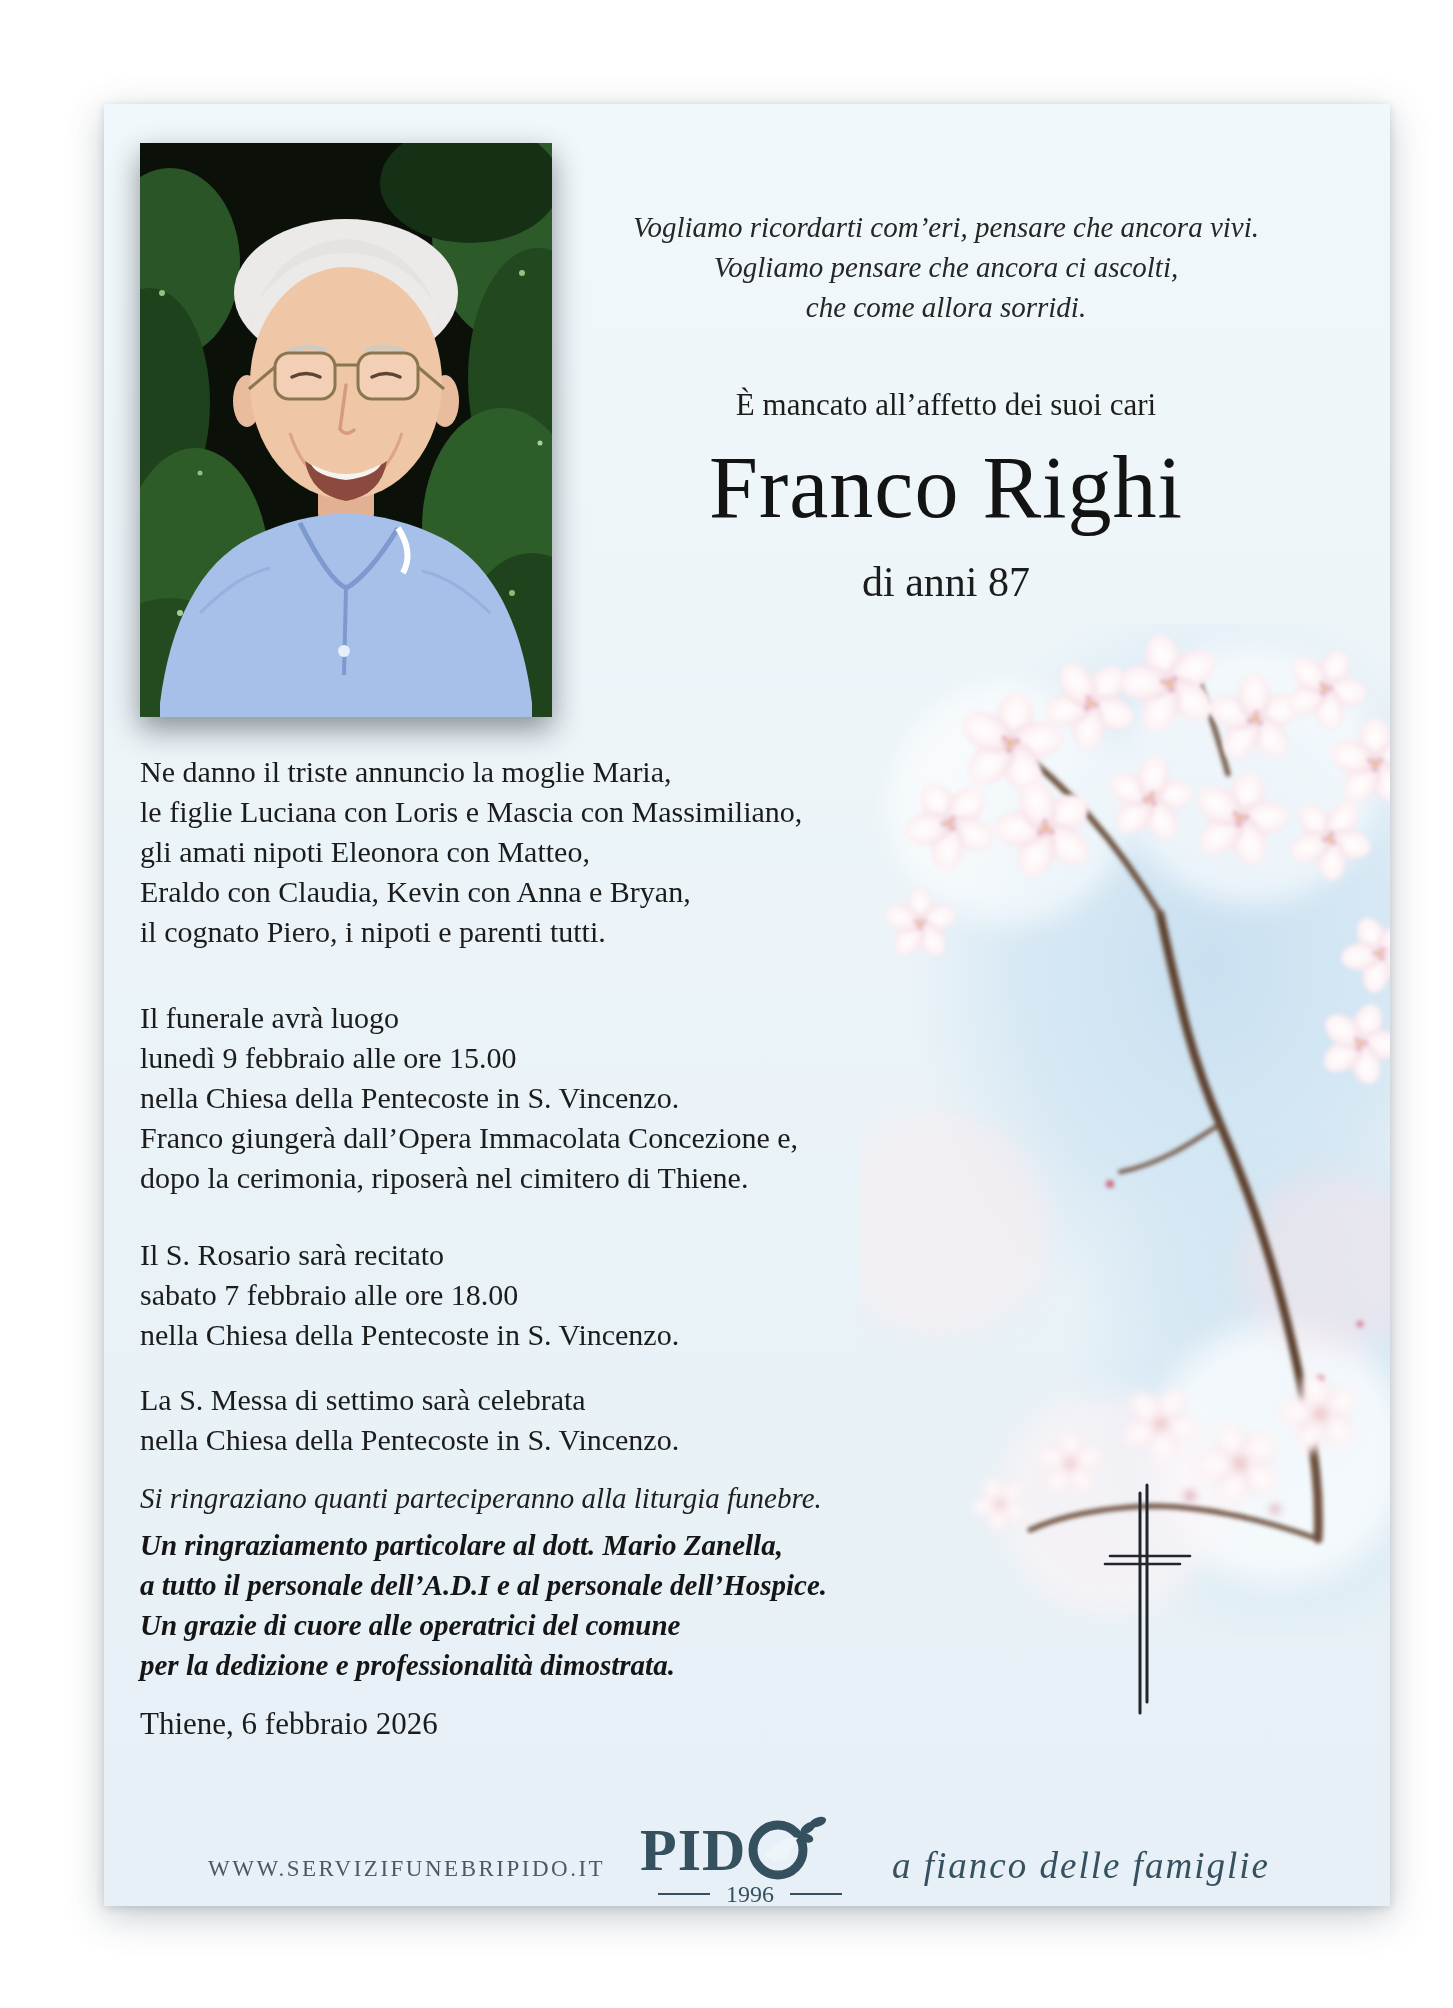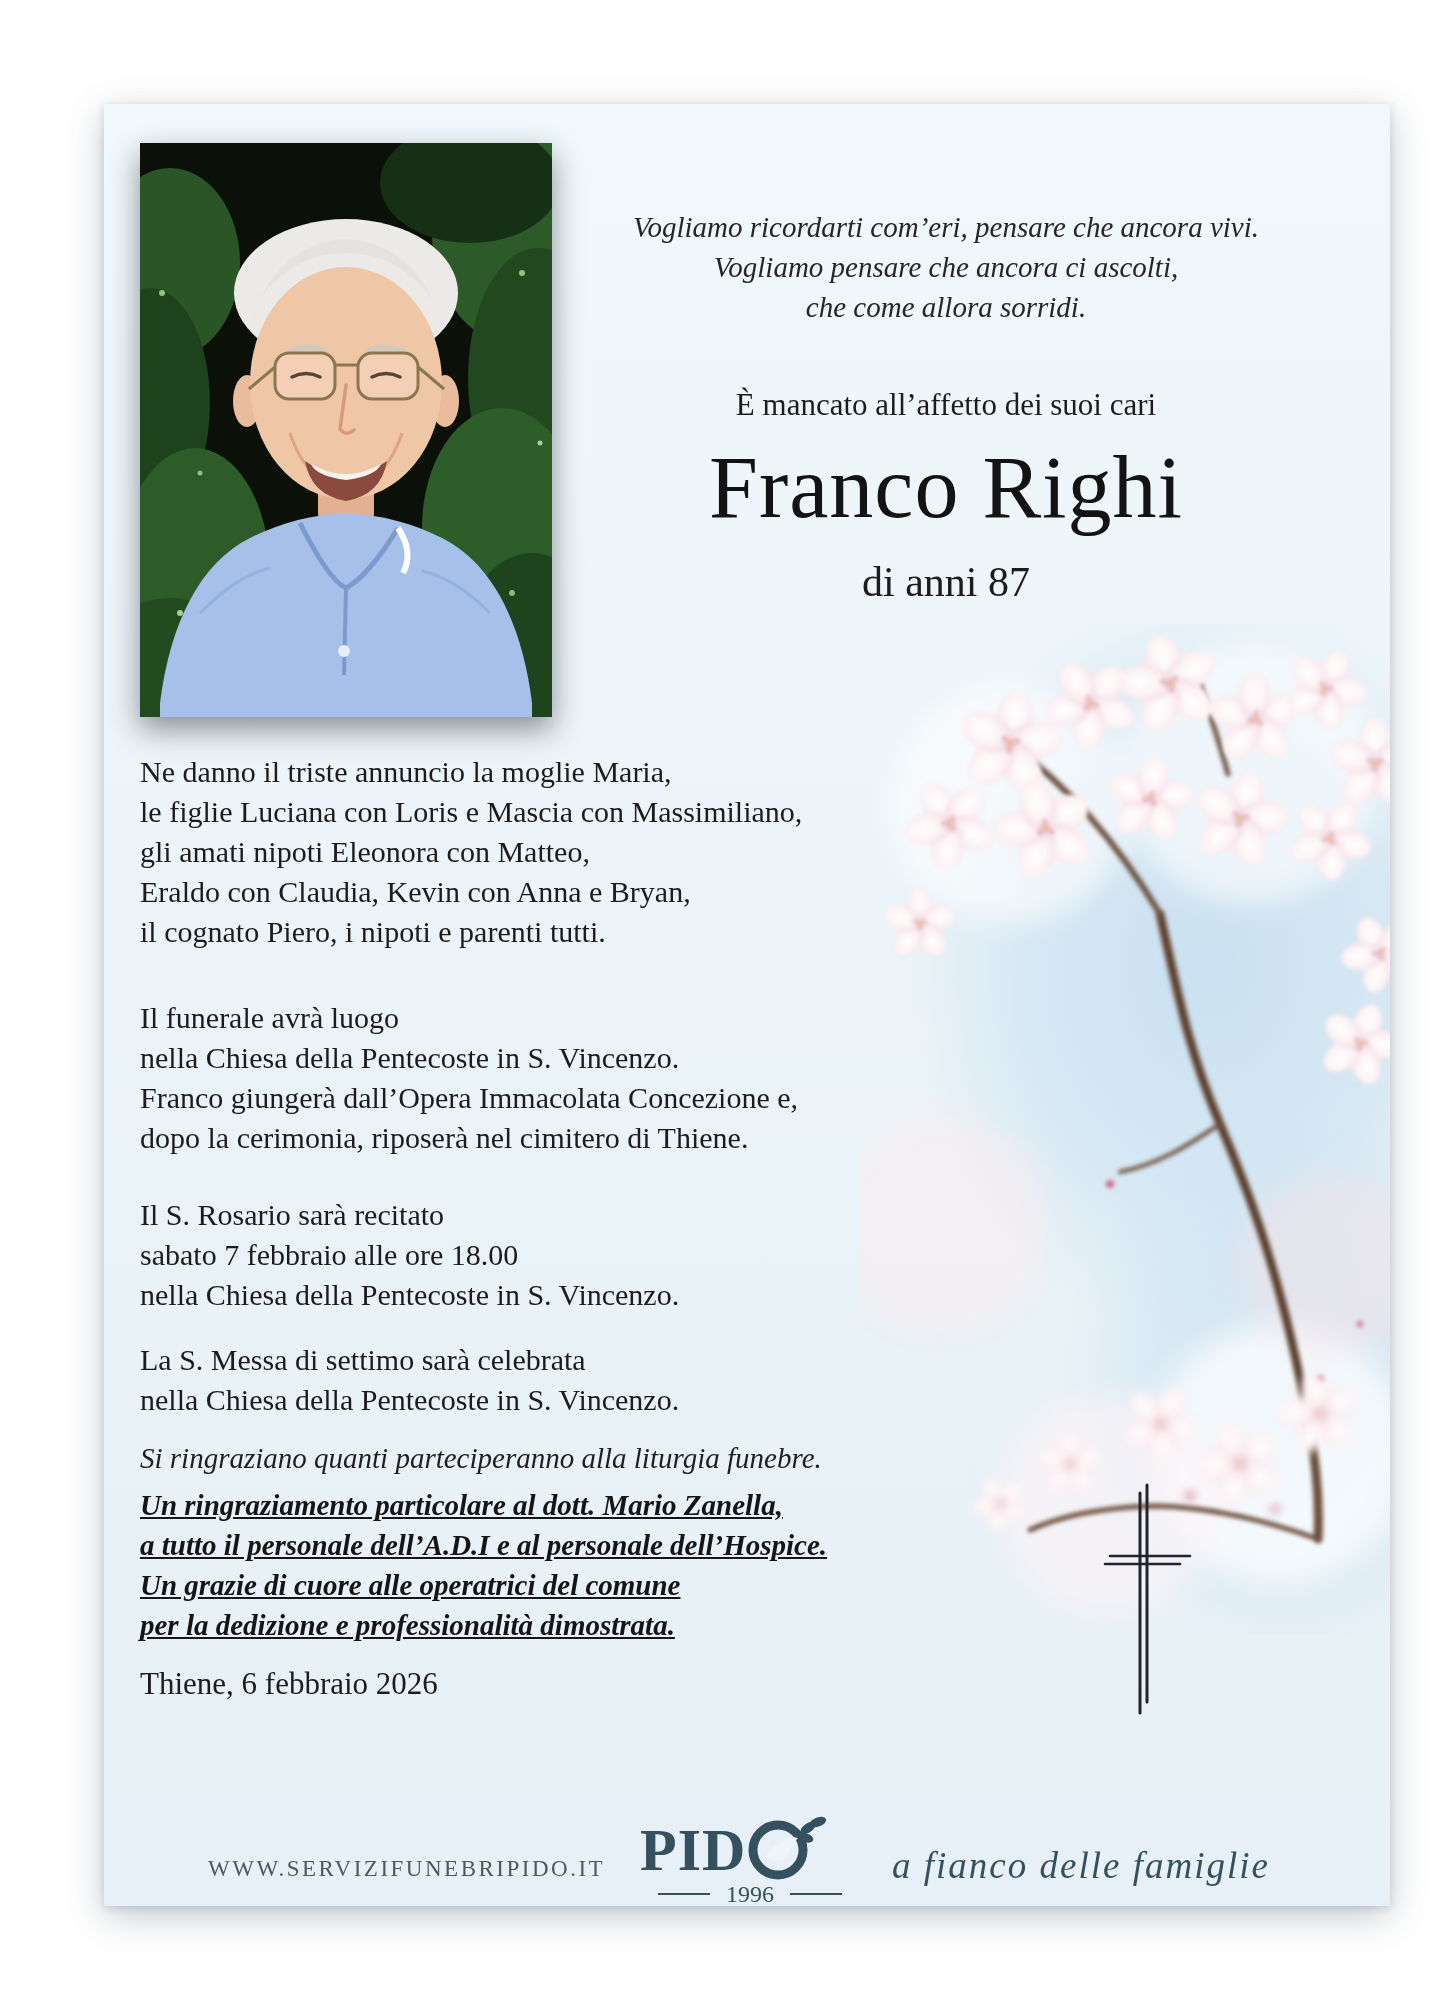--- a/index.html
+++ b/index.html
@@ -27,21 +27,21 @@
   .quote{font-style:italic;font-size:29px;line-height:40px;color:#262626;}
   .subtitle{margin-top:59px;font-size:31px;line-height:38px;color:#1d1d1d;}
   .deceased-name{margin-top:15px;font-size:88px;line-height:98px;letter-spacing:1px;color:#131313;}
   .age{margin-top:22px;font-size:42px;line-height:46px;}
   
   .leftcol{position:absolute;left:36px;top:648px;width:845px;}
   .para{font-size:30px;line-height:40px;color:#1c1c1c;}
   .para.m1{margin-bottom:46px;} .para.m2{margin-bottom:37px;margin-top:24px;}
   .para.m3{margin-bottom:25px;} .para.m4{margin-bottom:18px;}
   .thanks-italic{font-style:italic;font-size:29px;line-height:40px;margin-bottom:7px;color:#1f1f1f;}
-  .thanks-bold{font-style:italic;font-weight:bold;font-size:29px;line-height:40px;margin-bottom:19px;color:#151515;text-decoration:underline;}
+  .thanks-bold{font-style:italic;font-weight:bold;font-size:29px;line-height:40px;margin-bottom:19px;color:#151515;}
   .dateline{font-size:31px;line-height:40px;margin-top:0;}
   
   .cross{position:absolute;left:996px;top:1376px;width:100px;height:250px;}
   
   .footer-website{
     position:absolute;left:104px;top:1752px;font-size:23px;letter-spacing:2.5px;
     color:#4c5963;
   }
   .footer-logo{position:absolute;left:536px;top:1712px;width:220px;height:96px;}
   .footer-tagline{
@@ -218,20 +218,21 @@
   <div class="leftcol">
     <div class="para m1">
       <div>Ne danno il triste annuncio la moglie Maria,</div>
       <div>le figlie Luciana con Loris e Mascia con Massimiliano,</div>
       <div>gli amati nipoti Eleonora con Matteo,</div>
       <div>Eraldo con Claudia, Kevin con Anna e Bryan,</div>
       <div>il cognato Piero, i nipoti e parenti tutti.</div>
     </div>
     <div class="para m2">
       <div>Il funerale avrà luogo</div>
+      <div>lunedì 9 febbraio alle ore 15.00</div>
       <div>nella Chiesa della Pentecoste in S. Vincenzo.</div>
       <div>Franco giungerà dall’Opera Immacolata Concezione e,</div>
       <div>dopo la cerimonia, riposerà nel cimitero di Thiene.</div>
     </div>
     <div class="para m3">
       <div>Il S. Rosario sarà recitato</div>
       <div>sabato 7 febbraio alle ore 18.00</div>
       <div>nella Chiesa della Pentecoste in S. Vincenzo.</div>
     </div>
     <div class="para m4">

